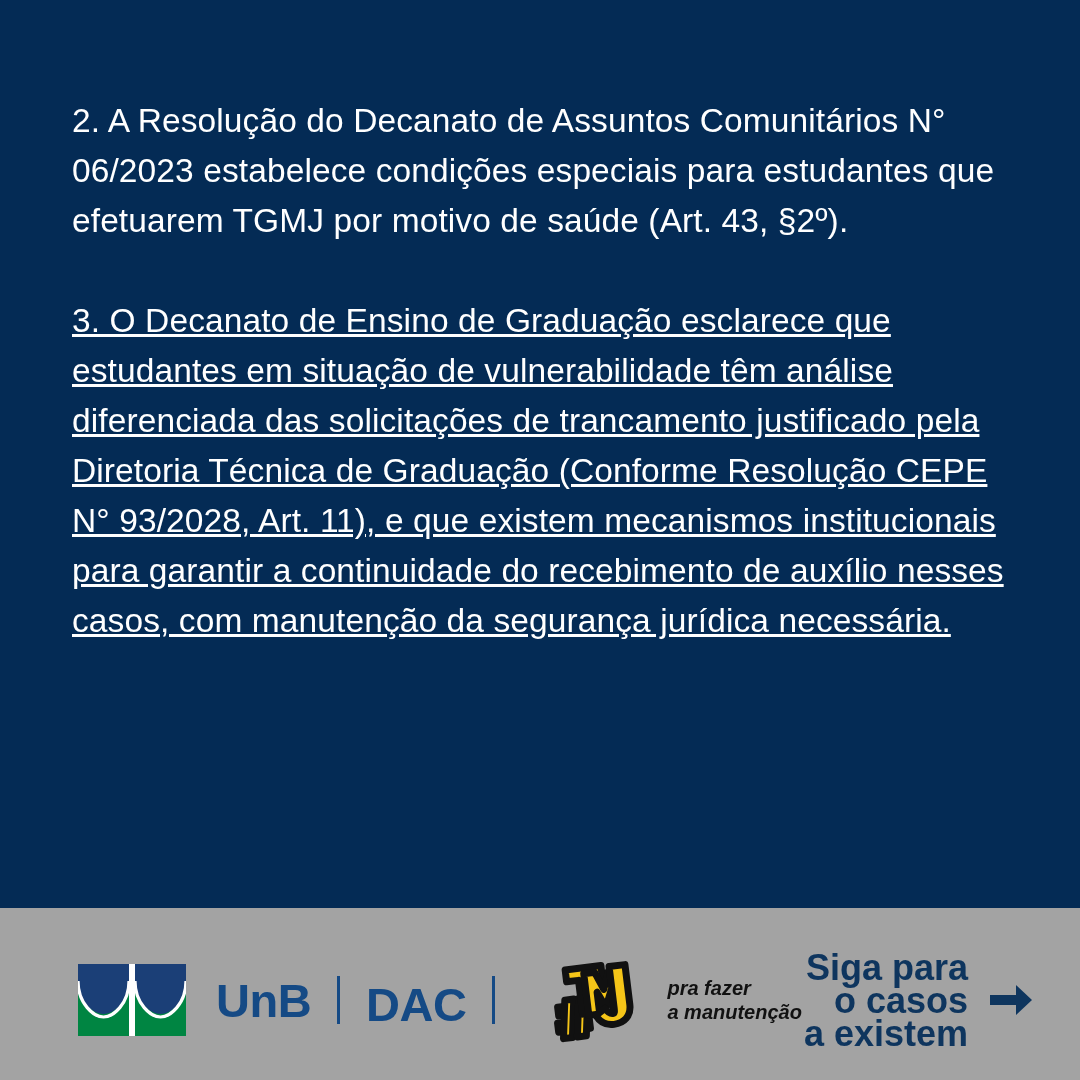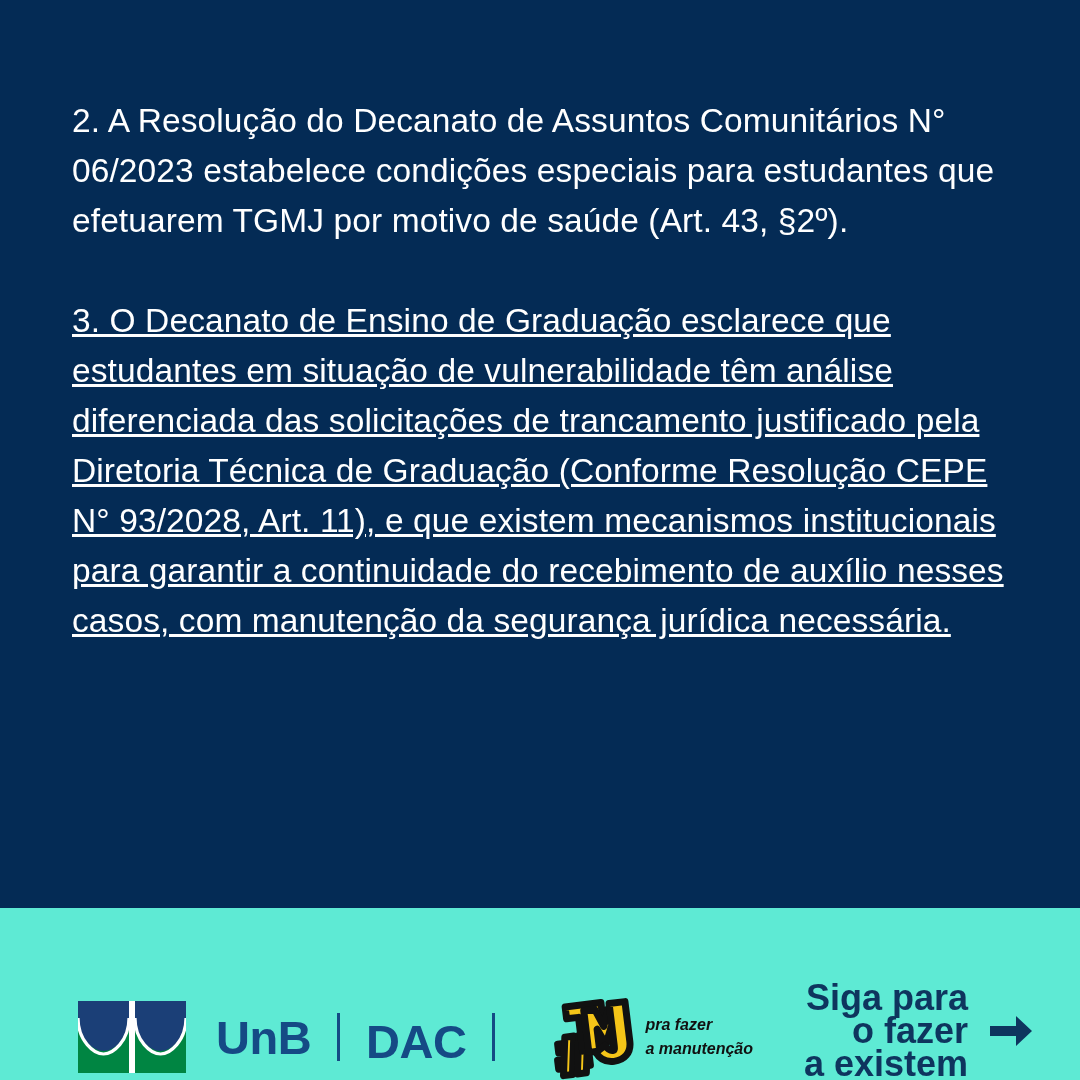--- a/index.html
+++ b/index.html
@@ -46,23 +46,23 @@
   }
   .para + .para {
     margin-top: 50px;
     text-decoration: underline;
   }
 
   
   .footer {
     position: relative;
     flex: 1;
-    background: #5eead4;
-    display: flex;
-    align-items: flex-end;
+    background: #a3a3a3;
+    display: flex;
+    align-items: center;
     padding: 12px 46px 0 78px;
     box-sizing: border-box;
   }
 
   .brand-cluster {
     display: flex;
     align-items: center;
     gap: 0;
   }
 
@@ -100,25 +100,25 @@
     align-items: center;
     margin-left: 22px;
   }
   .tmj-mark {
     width: 96px;
     height: 86px;
     display: block;
     flex: 0 0 auto;
   }
   .tmj-tag {
-    margin-left: 6px;
+    margin-left: 28px;
     font-family: "Liberation Sans", sans-serif;
     font-style: italic;
     font-weight: bold;
-    font-size: 16px;
+    font-size: 20px;
     line-height: 24px;
     color: #111111;
     white-space: nowrap;
   }
 
   
   .follow-block {
     margin-left: auto;
     display: flex;
     align-items: center;
@@ -193,21 +193,21 @@
         <div class="tmj-tag">
           <div>pra fazer</div>
           <div>a manutenção</div>
         </div>
       </div>
     </div>
 
     <div class="follow-block">
       <div class="follow-text">
         <div>Siga para</div>
-        <div>o fazer</div>
+        <div>o casos</div>
         <div>a existem</div>
       </div>
       <svg class="arrow-icon" viewBox="0 0 46 40" aria-hidden="true">
         <path d="M2 15 H28 V5 L44 20 L28 35 V25 H2 Z" fill="#0E355E"></path>
       </svg>
     </div>
 
   </footer>
 </div>
 

